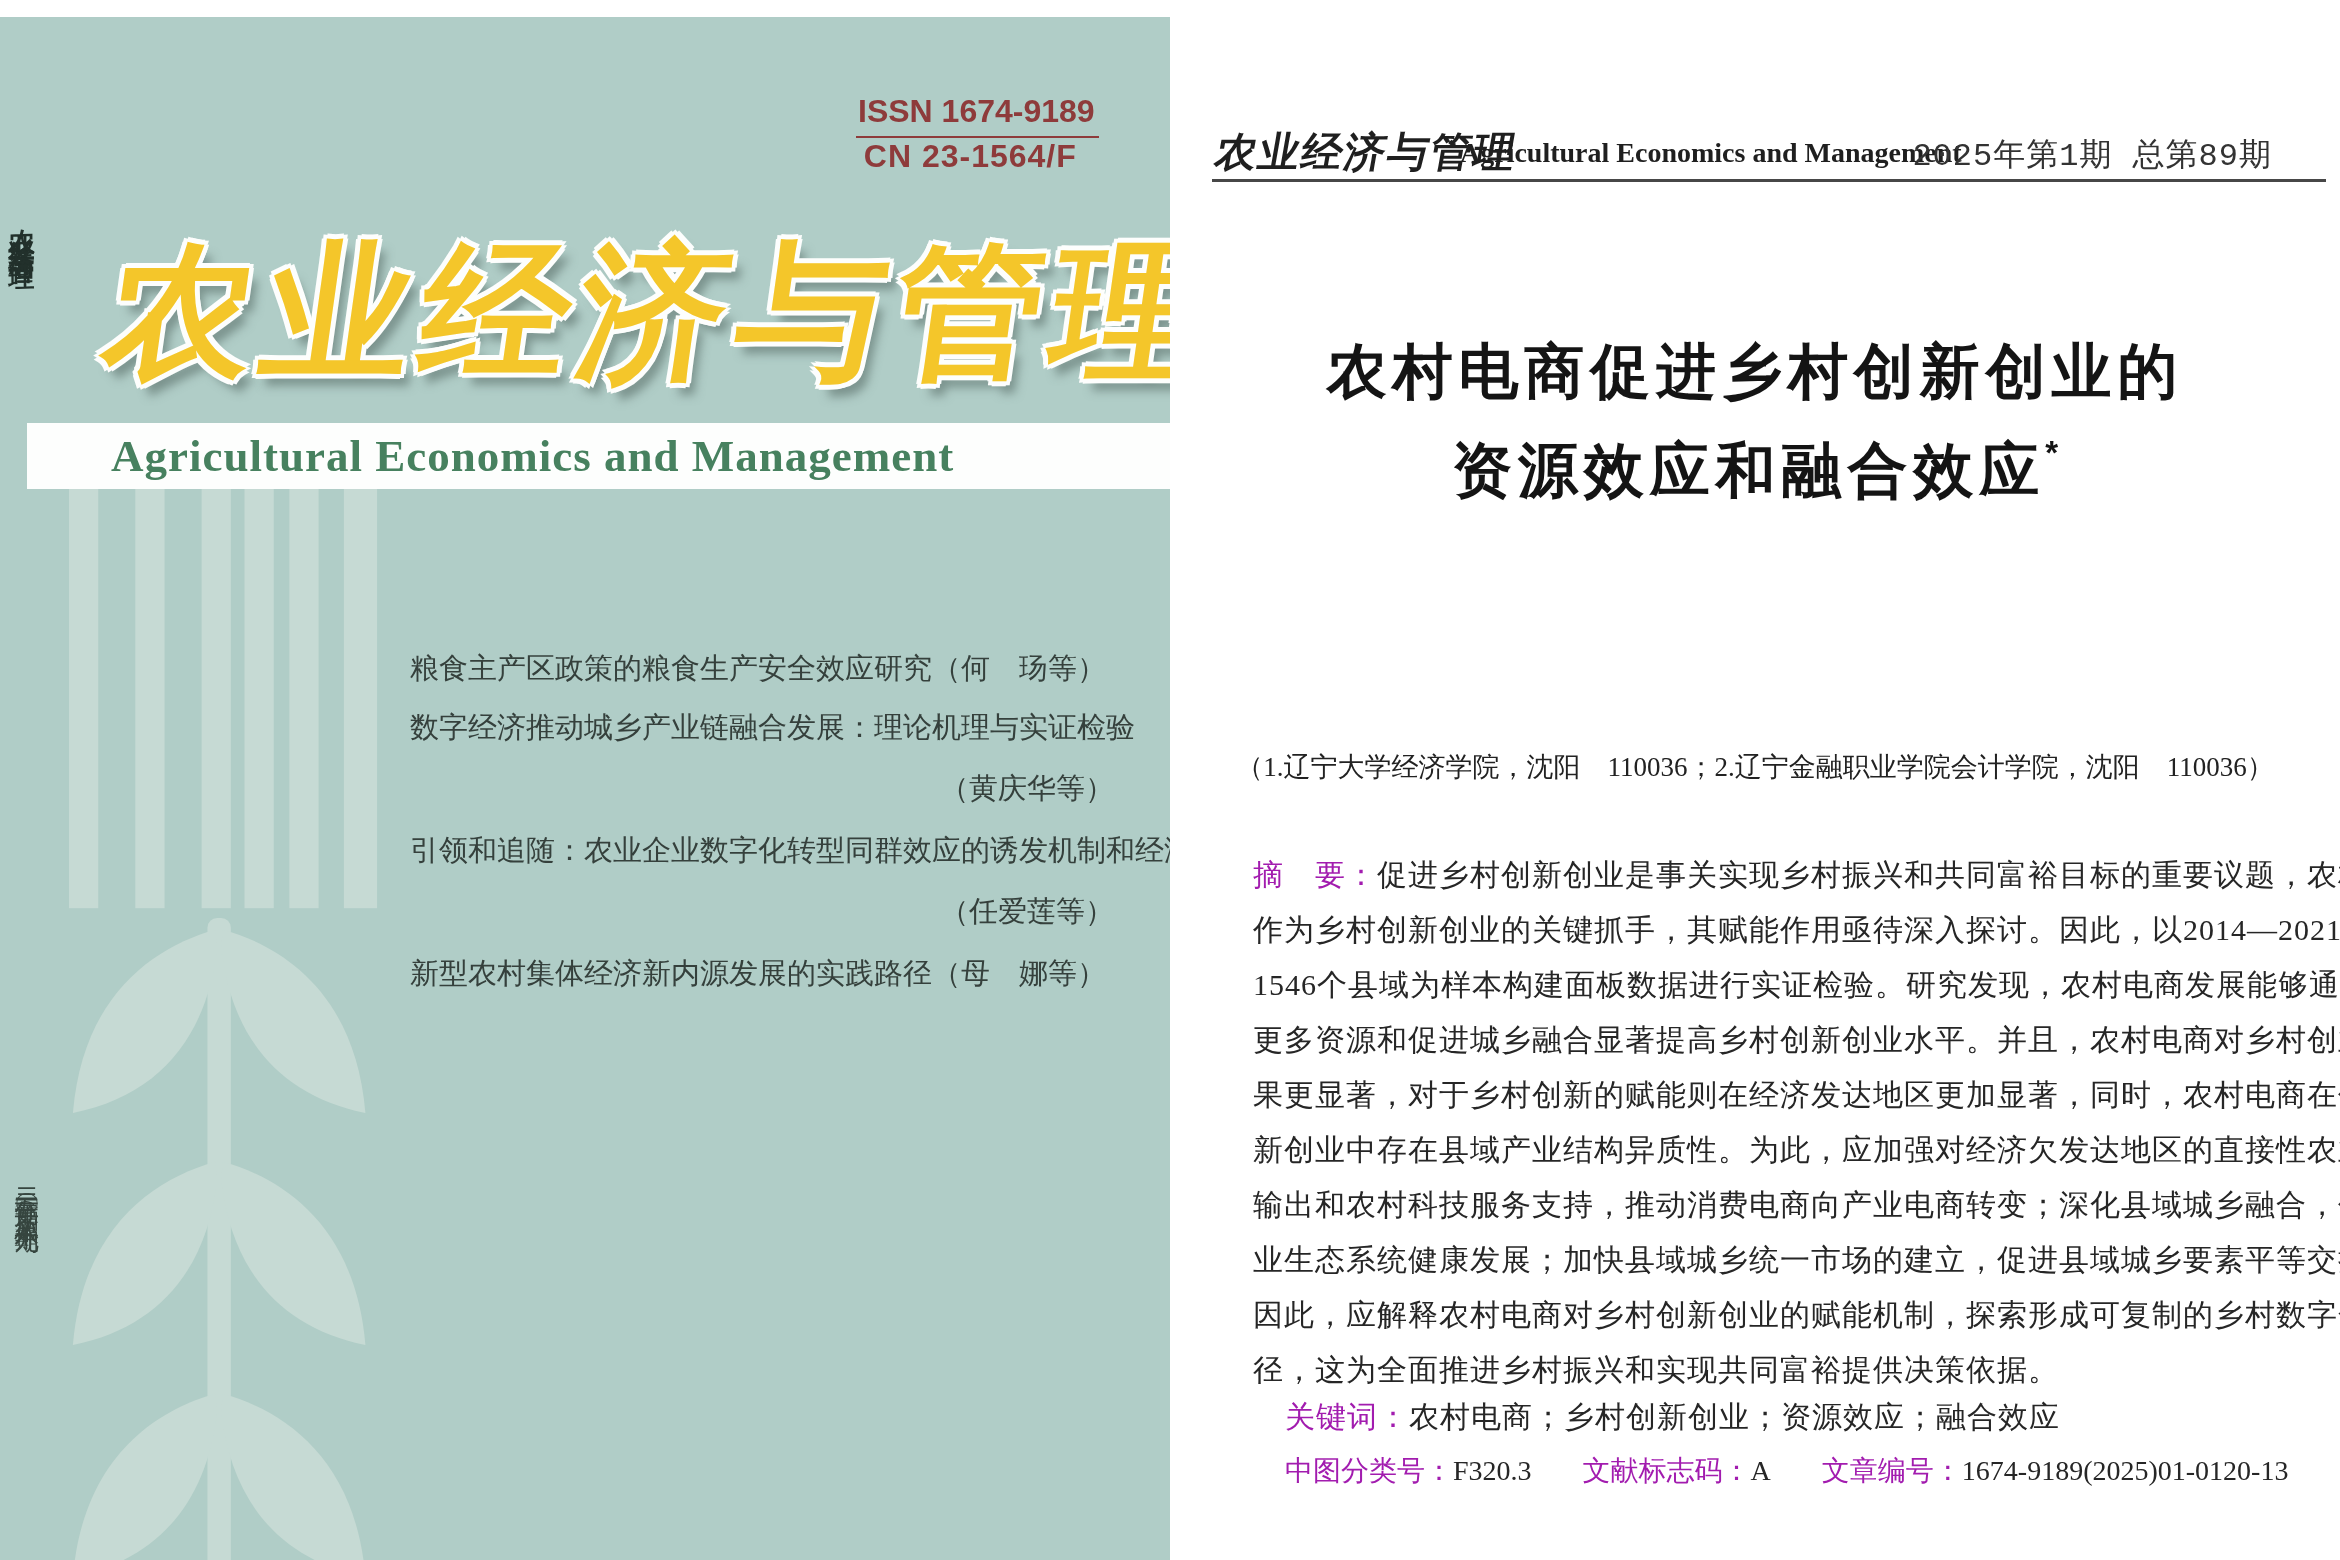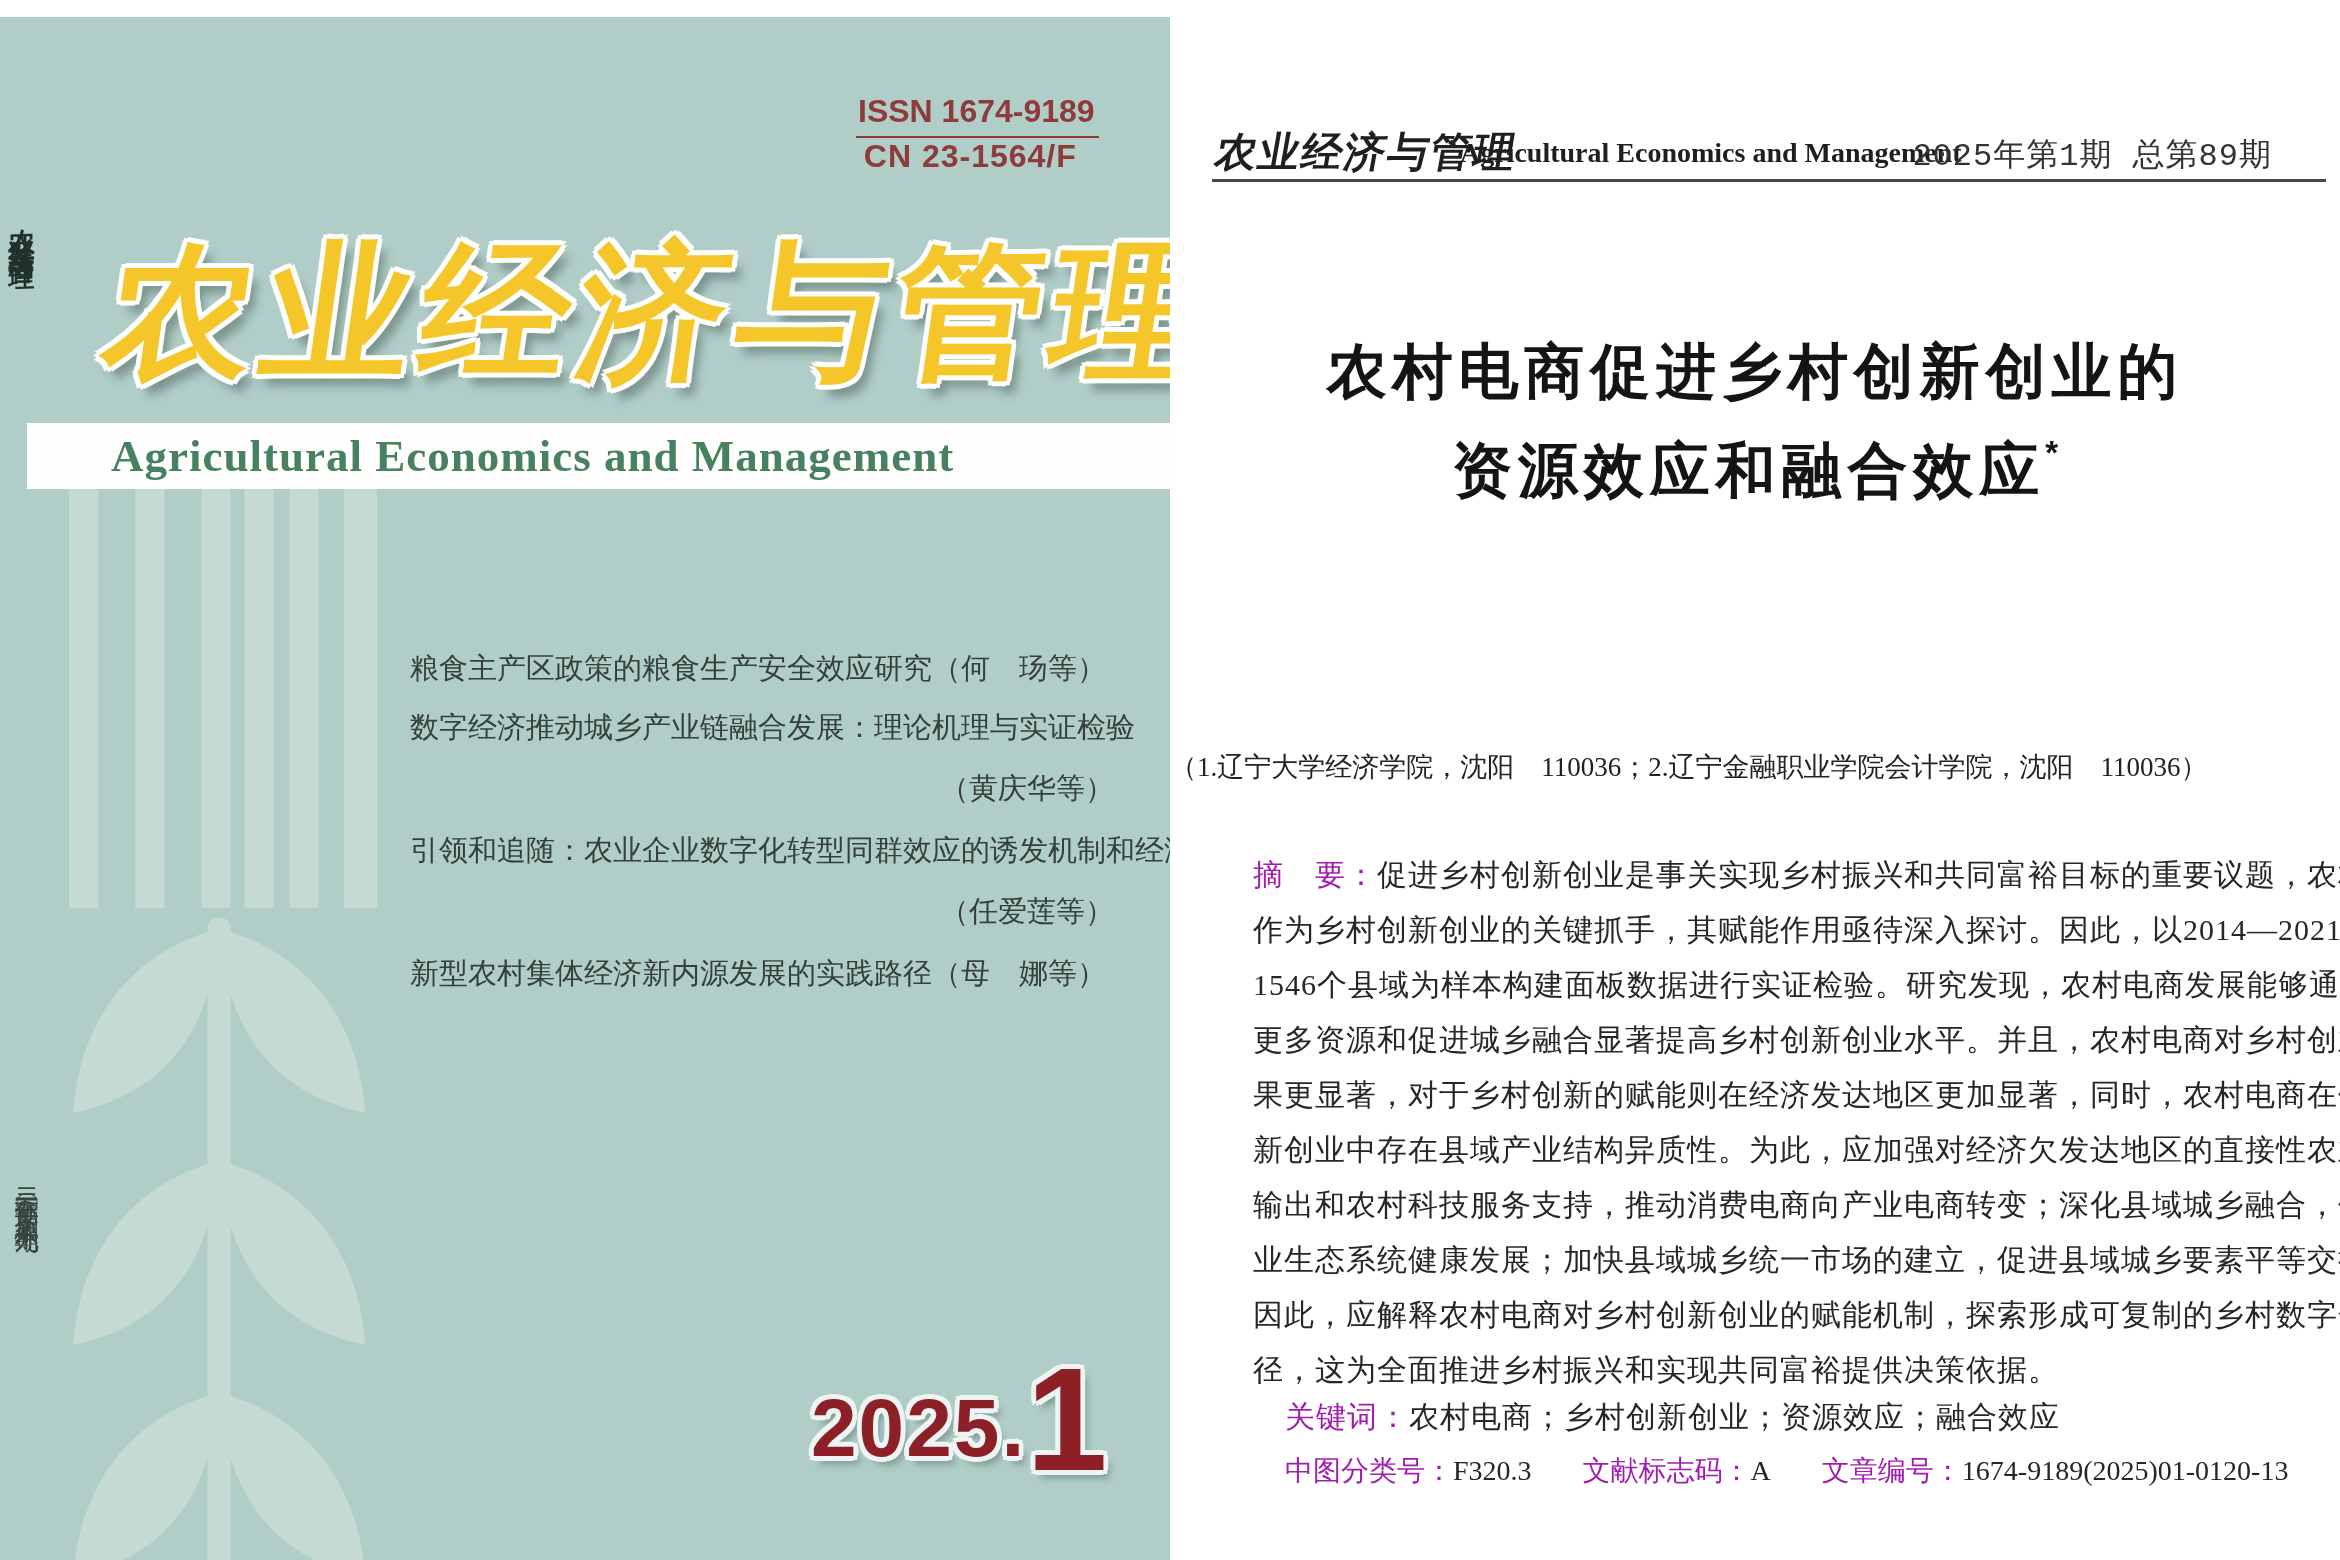--- a/index.html
+++ b/index.html
@@ -58,21 +58,21 @@
     font-family:"Liberation Sans",sans-serif;font-weight:bold;color:#141414;
     font-size:60px;letter-spacing:5.9px;white-space:nowrap;}
   .a-title.l1{top:332px;}
   .a-title.l2{top:431px;}
   .a-title .fnmark{font-size:33px;vertical-align:27px;letter-spacing:0;}
   .a-subtitle{position:absolute;left:0;top:544px;width:1170px;text-align:center;
     font-family:"Liberation Serif",serif;font-size:40px;color:#1d1d1d;letter-spacing:2px;white-space:nowrap;}
   .a-authors{position:absolute;left:0;top:655px;width:1170px;text-align:center;
     font-family:"Liberation Serif",serif;font-size:37px;color:#1d1d1d;letter-spacing:2.9px;}
   .a-authors sup{font-size:21.5px;vertical-align:17.6px;letter-spacing:1px;}
-  .a-affil{position:absolute;left:0;top:749px;width:1170px;
+  .a-affil{position:absolute;left:0;top:749px;width:1170px;text-align:center;
     font-family:"Liberation Serif",serif;font-size:27px;color:#222;white-space:nowrap;}
   .abstract{position:absolute;left:83px;top:847px;width:1014px;
     font-family:"Liberation Serif",serif;font-size:30px;color:#262626;line-height:55px;
     letter-spacing:1px;}
   .abstract .line{white-space:nowrap;}
   .b{font-family:"Liberation Sans",sans-serif;font-weight:normal;color:#a21caf;}
   .kw-line{position:absolute;left:115px;top:1397px;font-family:"Liberation Serif",serif;
     font-size:30px;color:#262626;letter-spacing:1px;white-space:nowrap;}
   .clc-line{position:absolute;left:115px;top:1452px;font-family:"Liberation Serif",serif;
     font-size:28px;color:#262626;white-space:nowrap;}
@@ -126,23 +126,20 @@
       <div class="toc-title-only">引领和追随：农业企业数字化转型同群效应的诱发机制和经济效果</div>
       <div class="toc-author-only">（任爱莲等）</div>
       <div class="toc-row">
         <span>新型农村集体经济新内源发展的实践路径</span>
         <span>（母　娜等）</span>
       </div>
     </div>
 
     <div class="issue-vertical">二〇二五年第一期（总第八十九期）</div>
 
-    <div class="cover-date">
-      <span class="yr">2025.</span><span class="no">1</span>
-    </div>
   </div>
 
   <div class="page">
 
     <div class="page-header">
       <span class="ph-cal">农业经济与管理</span>
       <span class="ph-en">Agricultural Economics and Management</span>
       <span class="ph-issue">2025年第1期 总第89期</span>
     </div>
     <div class="ph-rule"></div>

